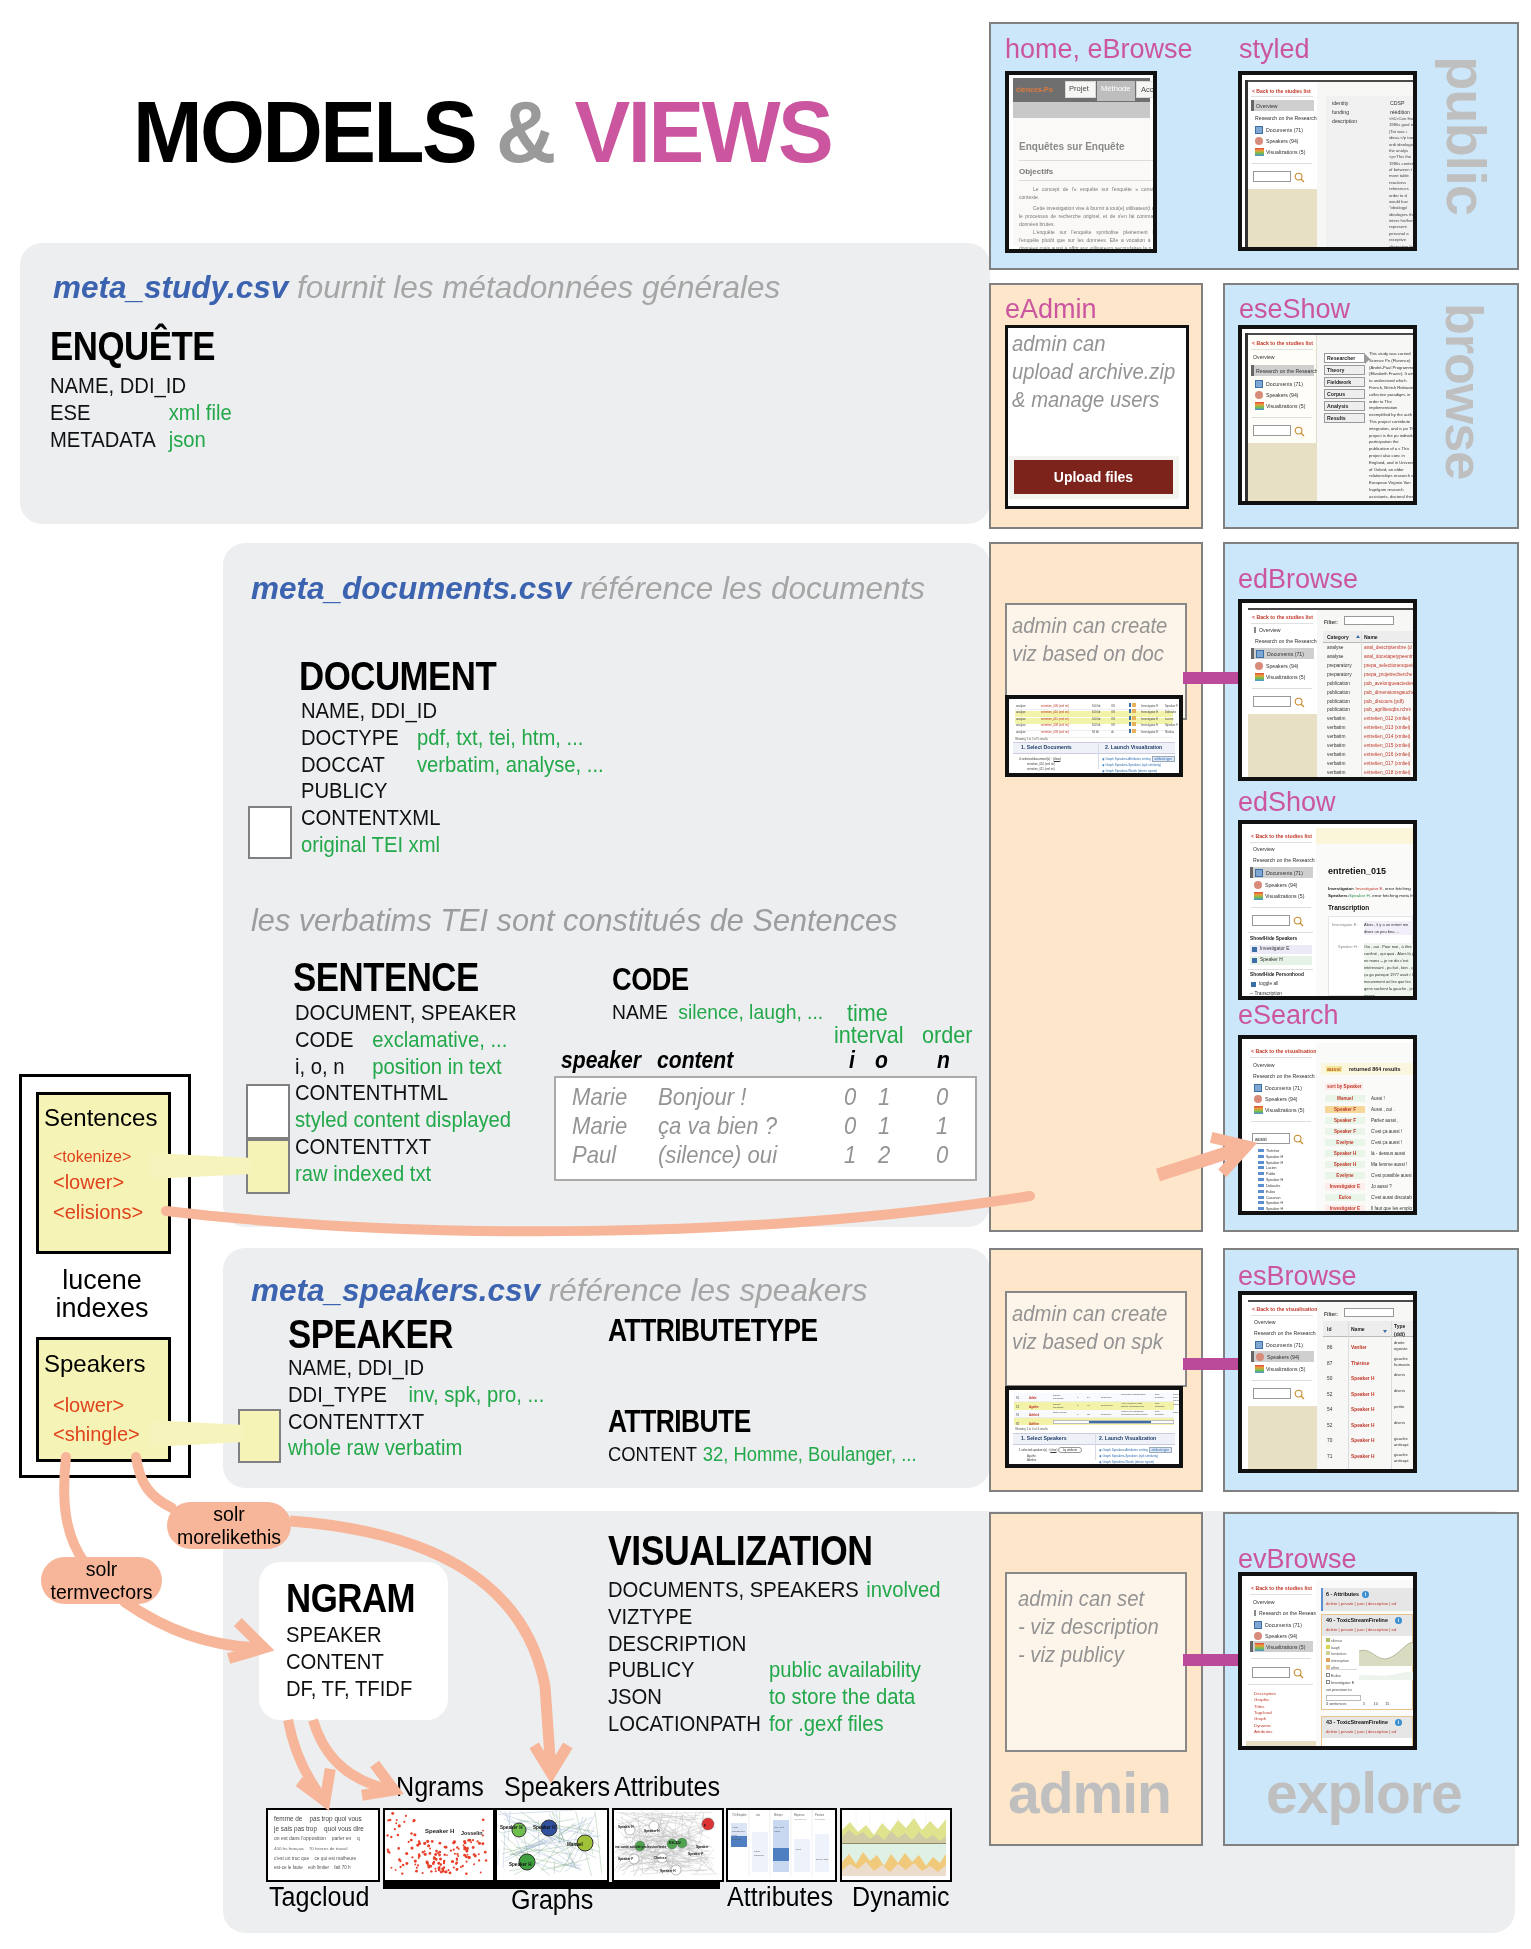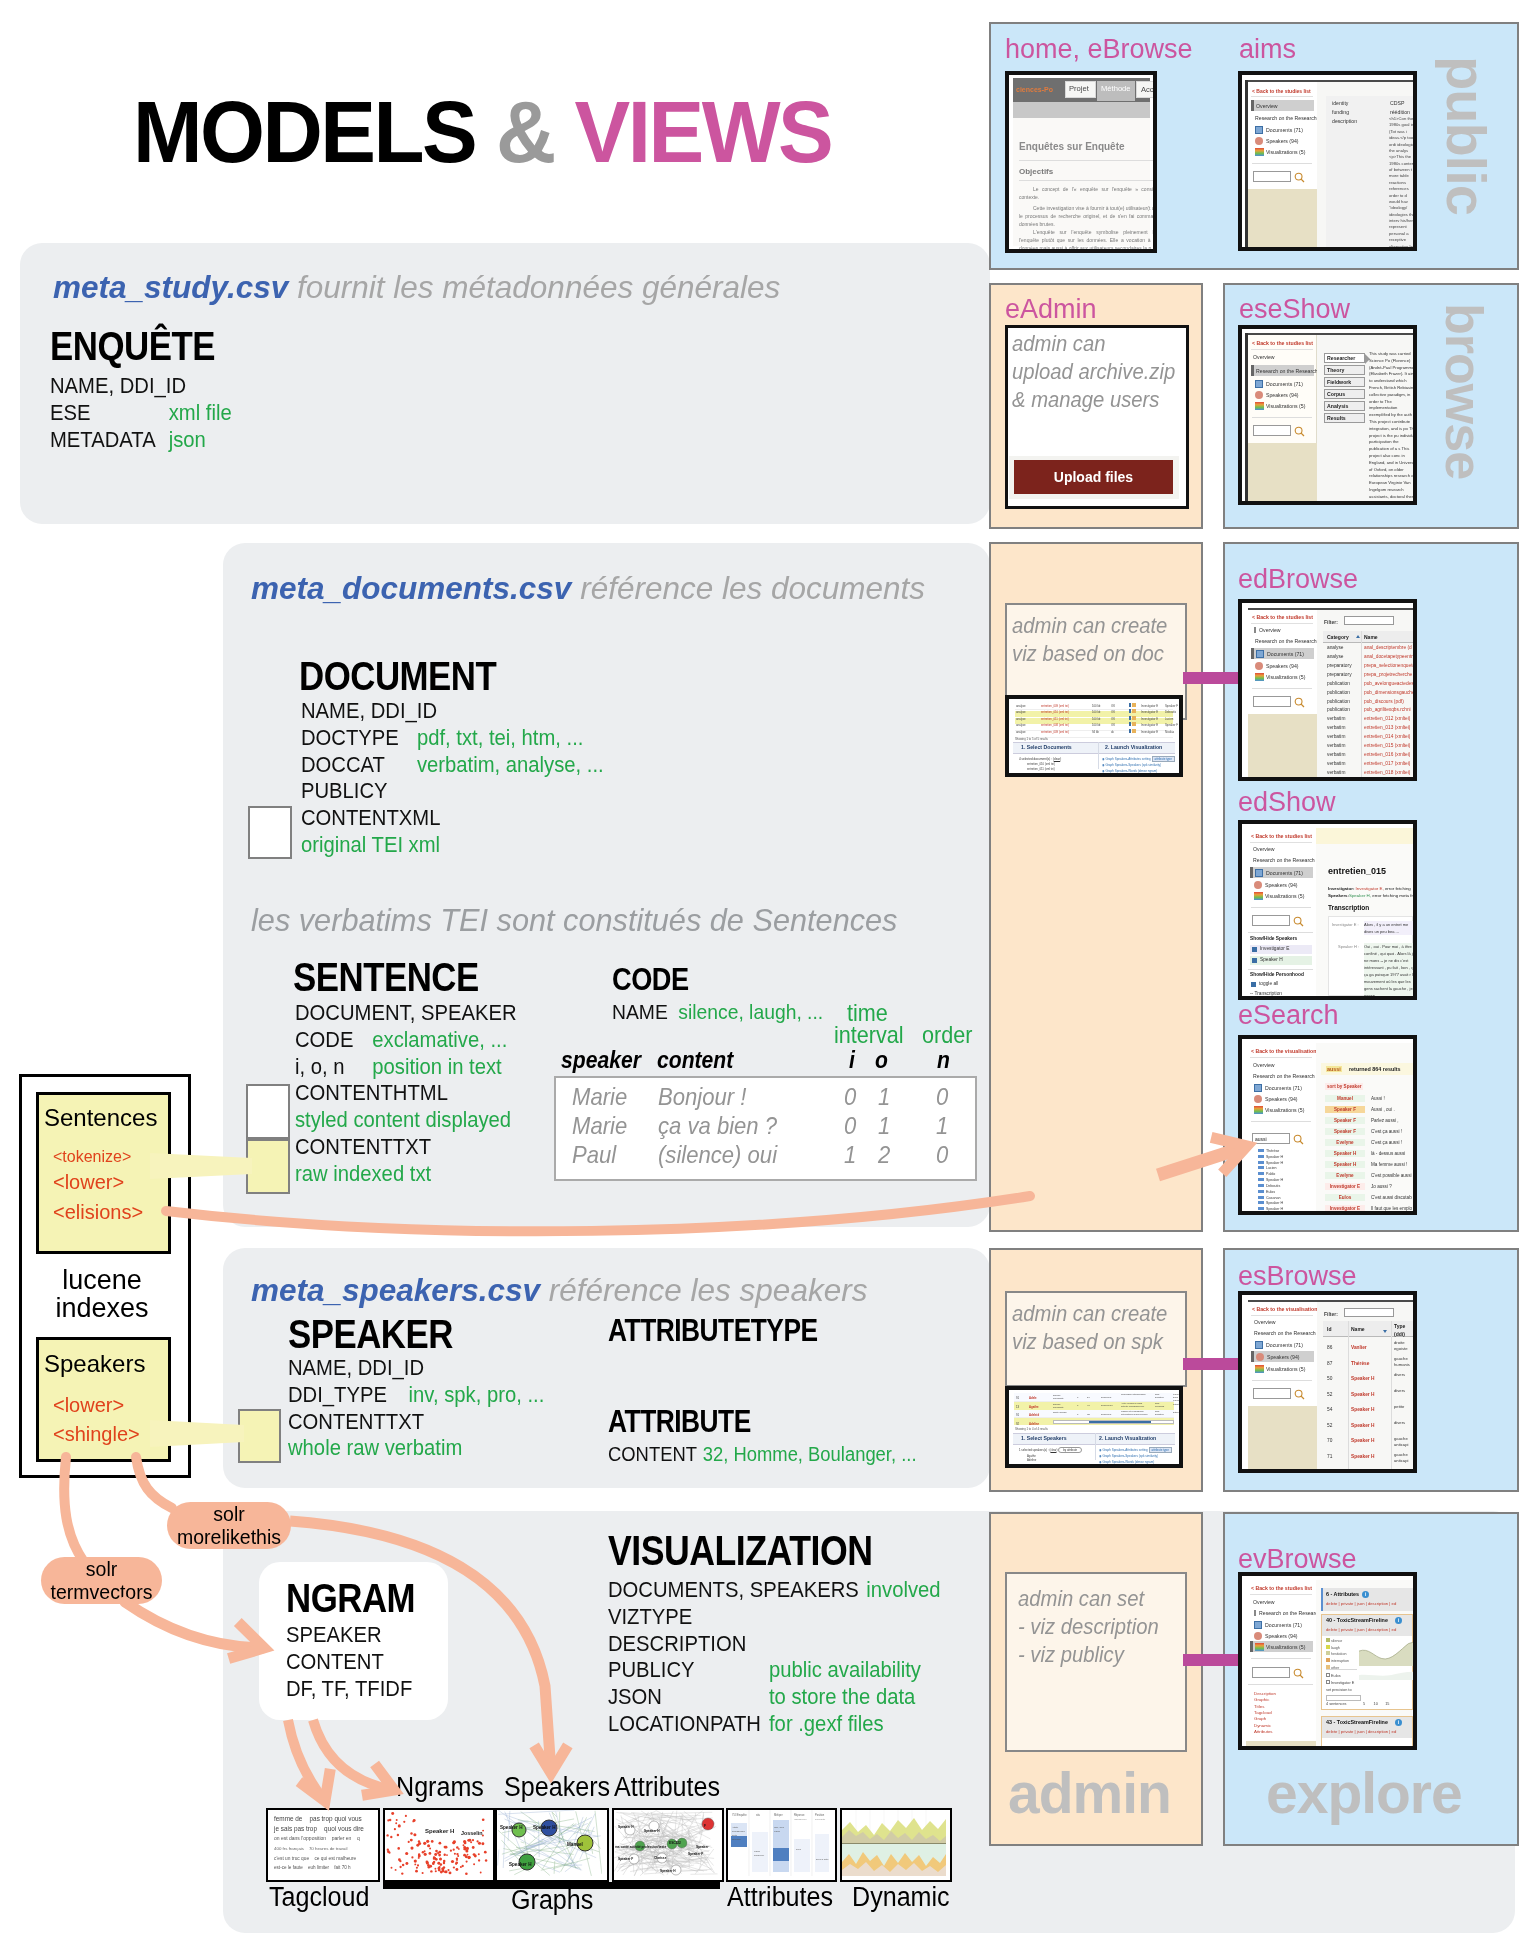--- a/index.html
+++ b/index.html
@@ -715,21 +715,21 @@
   </div>
   <div class="abs" style="left:383px;top:1882px;width:337px;height:7px;background:#000;"></div>
 
   <div class="abs vlab" style="left:269px;top:1882px;">Tagcloud</div>
   <div class="abs vlab" style="left:511px;top:1885px;">Graphs</div>
   <div class="abs vlab" style="left:727px;top:1882px;">Attributes</div>
   <div class="abs vlab" style="left:852px;top:1882px;">Dynamic</div>
 
   <div class="abs panel blue" style="left:989px;top:22px;width:526px;height:244px;"></div>
   <div class="abs ptitle" style="left:1005px;top:34px;text-align:center;">home, eBrowse</div>
-  <div class="abs ptitle" style="left:1239px;top:34px;">aims</div>
+  <div class="abs ptitle" style="left:1239px;top:34px;">styled</div>
   <div class="abs vert" style="left:1434px;top:56px;">public</div>
 
   <div class="shot" style="left:1005px;top:71px;width:152px;height:182px;">
     <div class="mini" style="left:4px;top:3px;right:3px;height:24px;background:#6f6f6f;"></div>
     <div class="mini redtxt" style="left:7px;top:11px;font-size:7px;font-weight:bold;color:#e07b3e;">ciences-Po</div>
     <div class="mini" style="left:56px;top:6px;width:31px;height:17px;background:#f6f6f4;border:1px solid #d8d8d8;"></div>
     <div class="mini" style="left:60px;top:9px;font-size:7.6px;color:#4a4a4a;">Projet</div>
     <div class="mini" style="left:88px;top:6px;width:38px;height:20px;background:#bdbdbd;"></div>
     <div class="mini" style="left:92px;top:9px;font-size:7.6px;color:#fff;">Méthode</div>
     <div class="mini" style="left:127px;top:6px;width:31px;height:17px;background:#f6f6f4;border:1px solid #d8d8d8;"></div>

